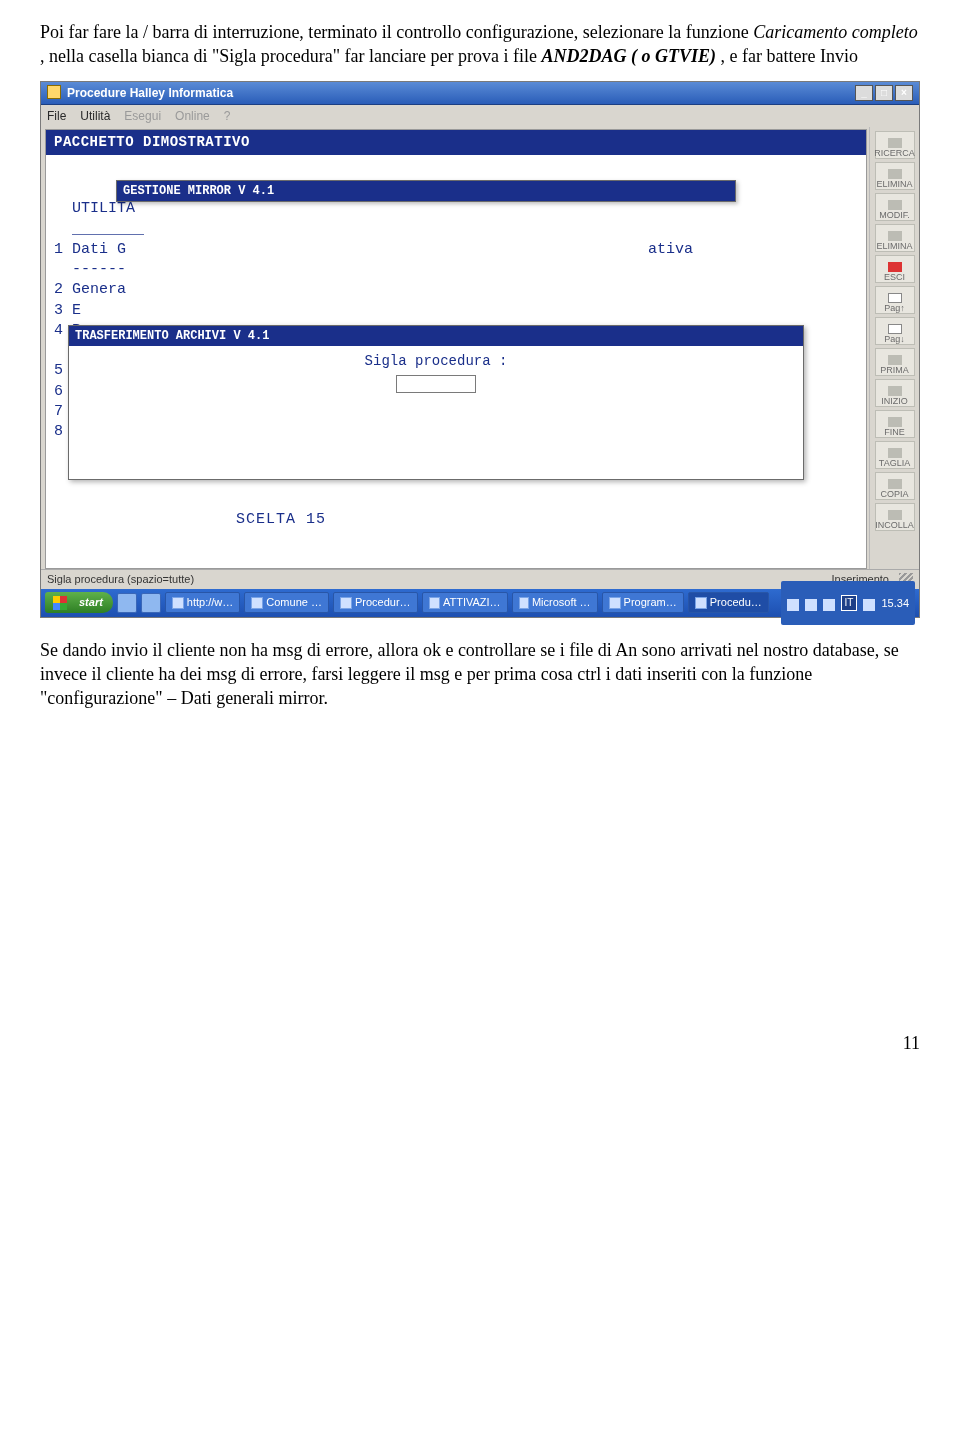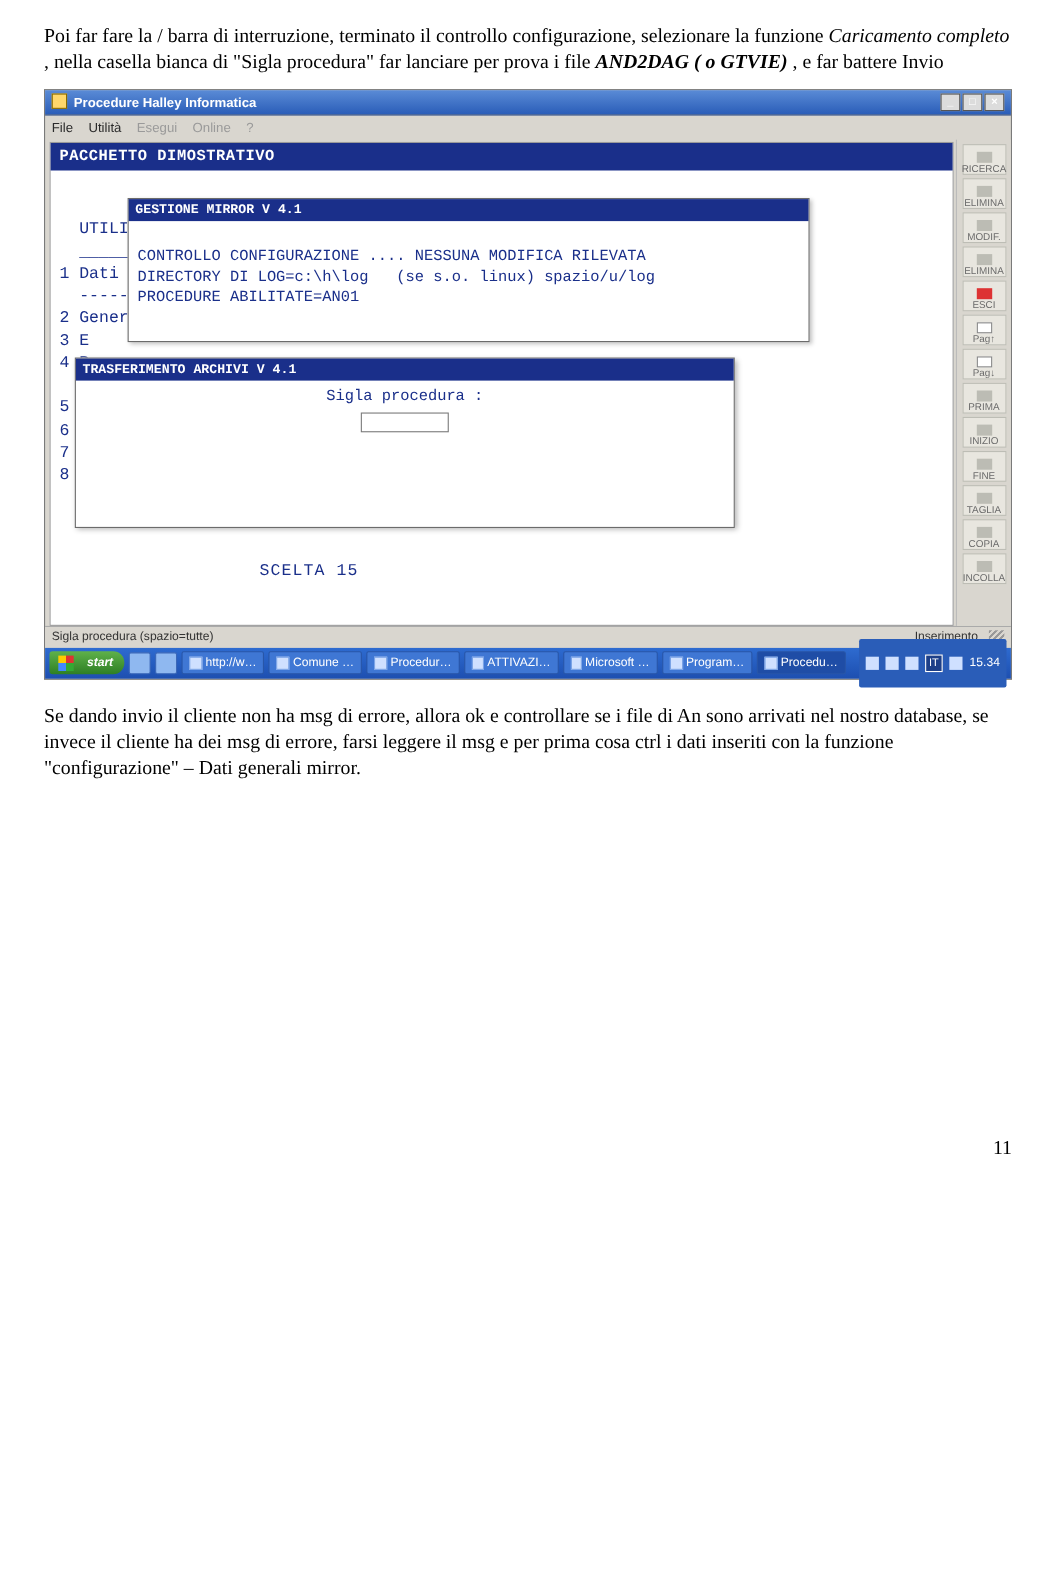--- a/index.html
+++ b/index.html
@@ -118,21 +118,21 @@
     color: #1a2f8a;
     font-family: "Courier New", monospace;
     font-size: 14px;
     white-space: pre;
   }
 
   
   .overlay2 {
     position: absolute;
     left: 22px; top: 195px;
-    width: 600px;
+    width: 736px;
     background: #fff;
     box-shadow: 2px 2px 5px rgba(0,0,0,0.3);
     border: 1px solid #6b6b6b;
     min-height: 155px;
   }
   .ov2-row {
     padding: 6px 8px;
     color: #1a2f8a;
     font-family: "Courier New", monospace;
     font-size: 14px;
@@ -197,21 +197,21 @@
     border-radius: 2px;
     padding: 2px 6px;
     color: #fff;
     display:flex; align-items:center; gap:3px;
     white-space: nowrap;
     max-width: 86px;
     overflow: hidden;
   }
   .task-btn.active { background:#1f4da6; }
   .task-btn .sq { width:12px;height:12px;background:#cfe0ff;border:1px solid #7aa3e6; }
-  .tray { margin-left:auto; display:flex; align-items:center; gap:6px; background:#2a5db8; padding:14px 6px; border-radius:2px;}
+  .tray { margin-left:auto; display:flex; align-items:flex-end; gap:6px; background:#2a5db8; padding:14px 6px; border-radius:2px;}
   .tray .ico { width:12px;height:12px;background:#cfe0ff; }
   .lang { background:#1d3f88;border:1px solid #fff;color:#fff;padding:0 3px;font-size:10px; }
 
   .outro { margin-top: 16px; }
   .page-num { text-align: right; margin-top: 320px; font-size: 18px; }
 </style>
 </head>
 <body>
 
 <p class="intro">
@@ -257,25 +257,20 @@
 <span>4 R</span>
 <span>  --</span>
 <span>5 G</span>
 <span>6 G</span>
 <span>7 G</span>
 <span>8 G</span>
       </div>
 
       <div class="overlay1">
         <div class="ov-title">GESTIONE MIRROR V 4.1</div>
-        <div class="ov-body">
-<span>CONTROLLO CONFIGURAZIONE .... NESSUNA MODIFICA RILEVATA</span>
-<span>DIRECTORY DI LOG=c:\h\log   (se s.o. linux) spazio/u/log</span>
-<span>PROCEDURE ABILITATE=AN01</span>
-        </div>
       </div>
 
       <div class="overlay2">
         <div class="ov-title">TRASFERIMENTO ARCHIVI V 4.1</div>
         <div class="ov2-row">
           <span>Sigla procedura     :</span>
           <span class="ov2-input"></span>
         </div>
       </div>
 

